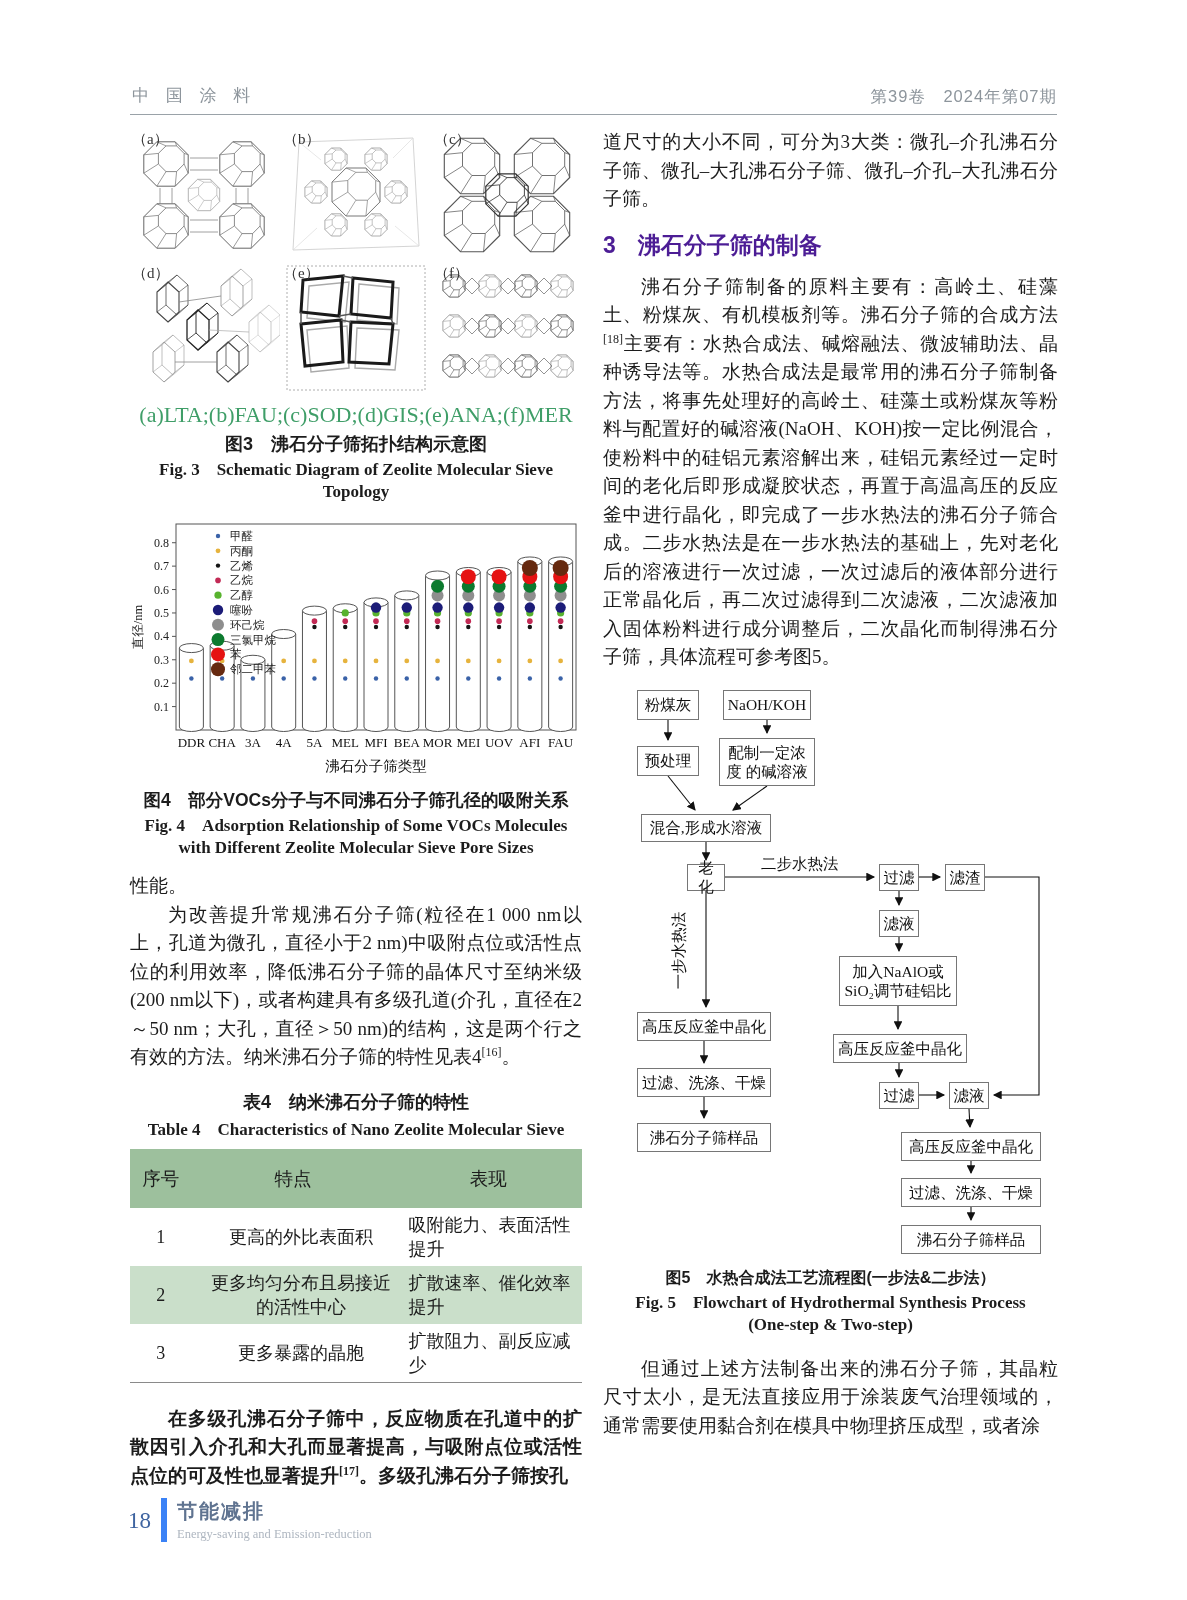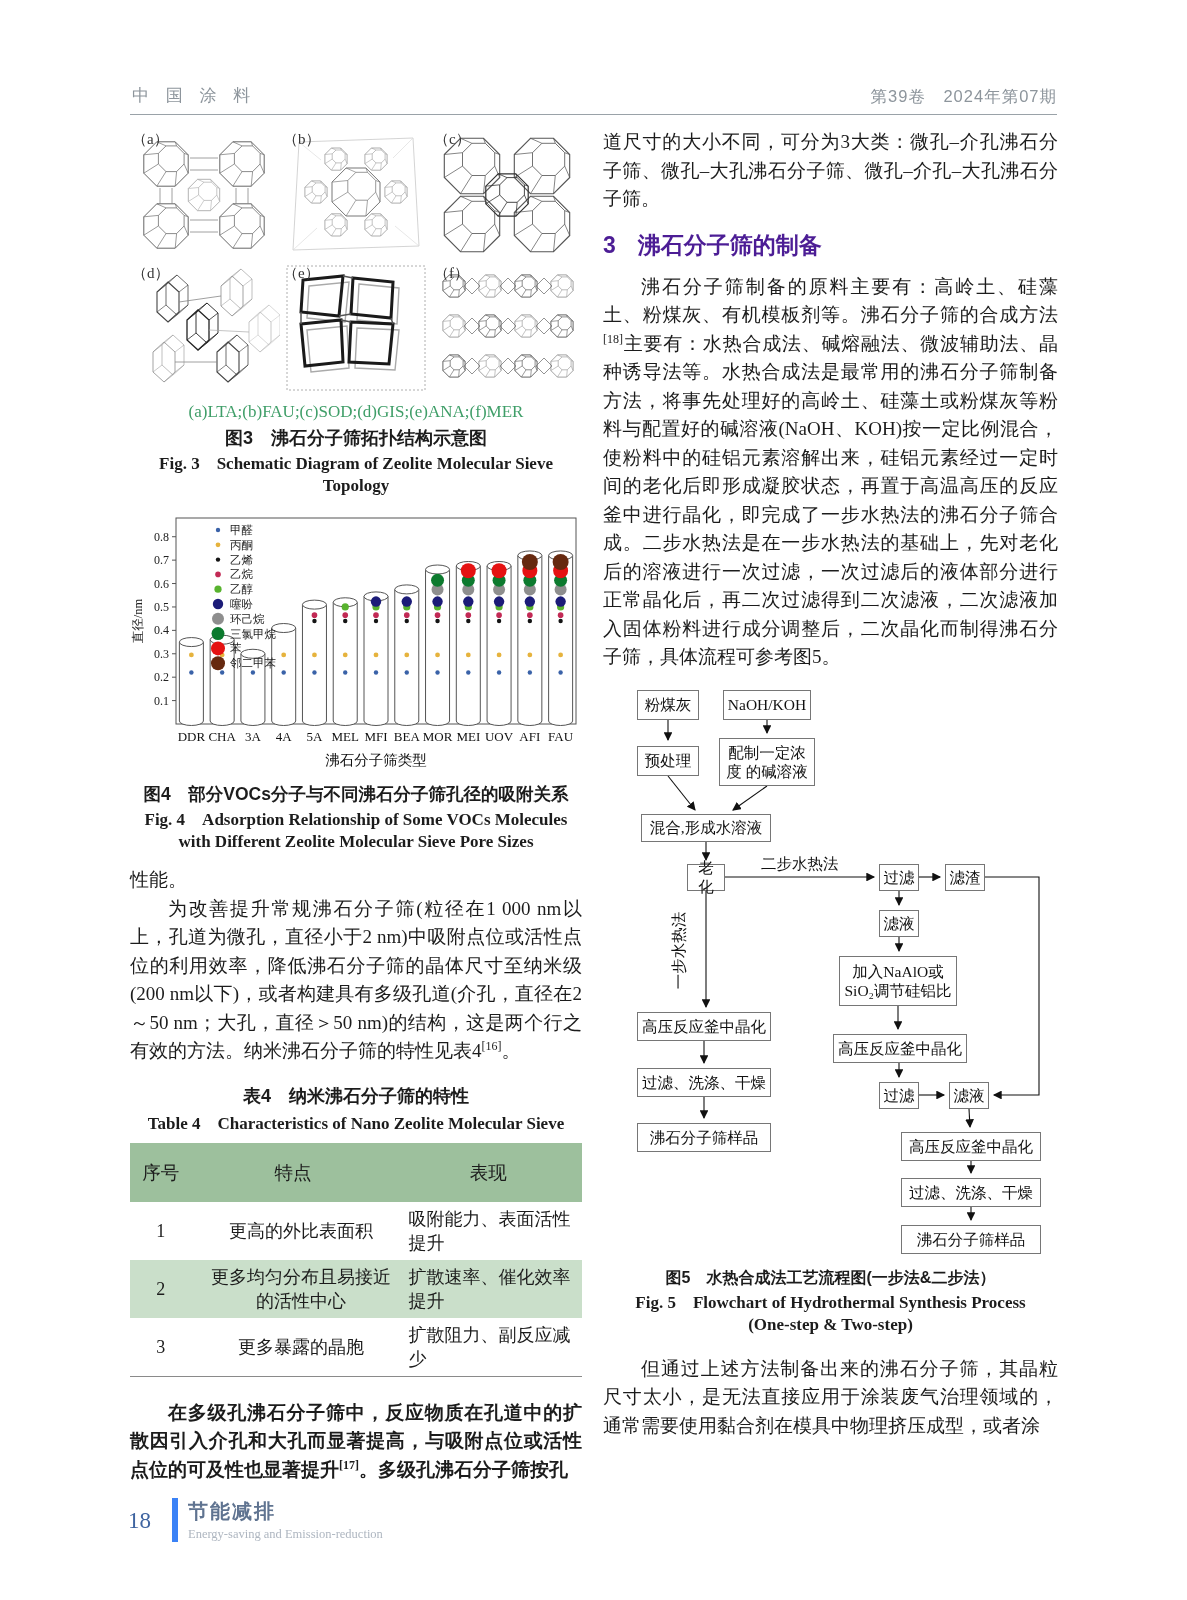--- a/index.html
+++ b/index.html
@@ -18,21 +18,21 @@
   .body-p{font-size:19px;line-height:28.5px;text-align:justify;margin:0;}
   .indent{text-indent:2em;}
   sup{font-size:12px;line-height:0;}
   .sec-h1{font-family:"Liberation Sans",sans-serif;font-weight:bold;color:#4c1d95;
           font-size:23px;margin:16px 0 12px 0;}
   .sec-h1 .num{margin-right:22px;}
   .sec-h2{font-family:"Liberation Sans",sans-serif;font-weight:bold;color:#2f9e62;
           font-size:18.5px;margin:6px 0 6px 0;white-space:nowrap;}
   .sec-h2 .num{margin-right:14px;}
   
-  .cap-codes{color:#3f9e68;font-size:17px;text-align:center;margin:6px 0 2px 0;}
+  .cap-codes{color:#3f9e68;font-size:22px;text-align:center;margin:6px 0 2px 0;}
   .cap-zh{font-family:"Liberation Sans",sans-serif;font-weight:bold;font-size:18px;
           text-align:center;margin:4px 0 2px 0;}
   .cap-en{font-weight:bold;font-size:17px;text-align:center;margin:1px 0;}
   
   #fig3{position:relative;width:452px;height:268px;}
   .panel{position:absolute;width:150px;height:132px;}
   .plabel{position:absolute;left:2px;top:2px;font-size:15px;color:#333;z-index:2;}
   
   #fig4-wrap{margin-top:12px;}
   
@@ -47,21 +47,21 @@
   table.t4 .c-perf{width:186px;text-align:left;padding-left:10px;}
   table.t4 th.c-feat,table.t4 th.c-perf{text-align:center;padding-left:0;}
   
   #fig5{position:relative;width:455px;height:582px;margin-top:10px;font-family:"Liberation Serif",serif;}
   .fbox{position:absolute;box-sizing:border-box;border:1px solid #767676;background:#fff;
         display:flex;align-items:center;justify-content:center;text-align:center;
         font-size:15.5px;line-height:19px;color:#111;padding:2px 3px;}
   .flabel{position:absolute;font-size:15.5px;color:#111;white-space:nowrap;}
   #fig5-arrows{position:absolute;left:0;top:0;width:455px;height:582px;}
   
-  #footer{position:absolute;left:128px;top:1498px;display:flex;align-items:flex-start;gap:11px;}
+  #footer{position:absolute;left:128px;top:1498px;display:flex;align-items:flex-start;}
   .pg-num{font-size:23px;color:#3f64a0;margin-top:10px;margin-right:10px;font-family:"Liberation Serif",serif;}
   .ft-block{border-left:6px solid #3b82f6;padding-left:10px;}
   .ft-zh{font-family:"Liberation Sans",sans-serif;font-weight:bold;font-size:20px;color:#5f7390;letter-spacing:2px;}
   .ft-en{font-size:12.5px;color:#aeb6c0;margin-top:2px;}
 </style>
 </head>
 <body>
 
 <div id="page">
 

